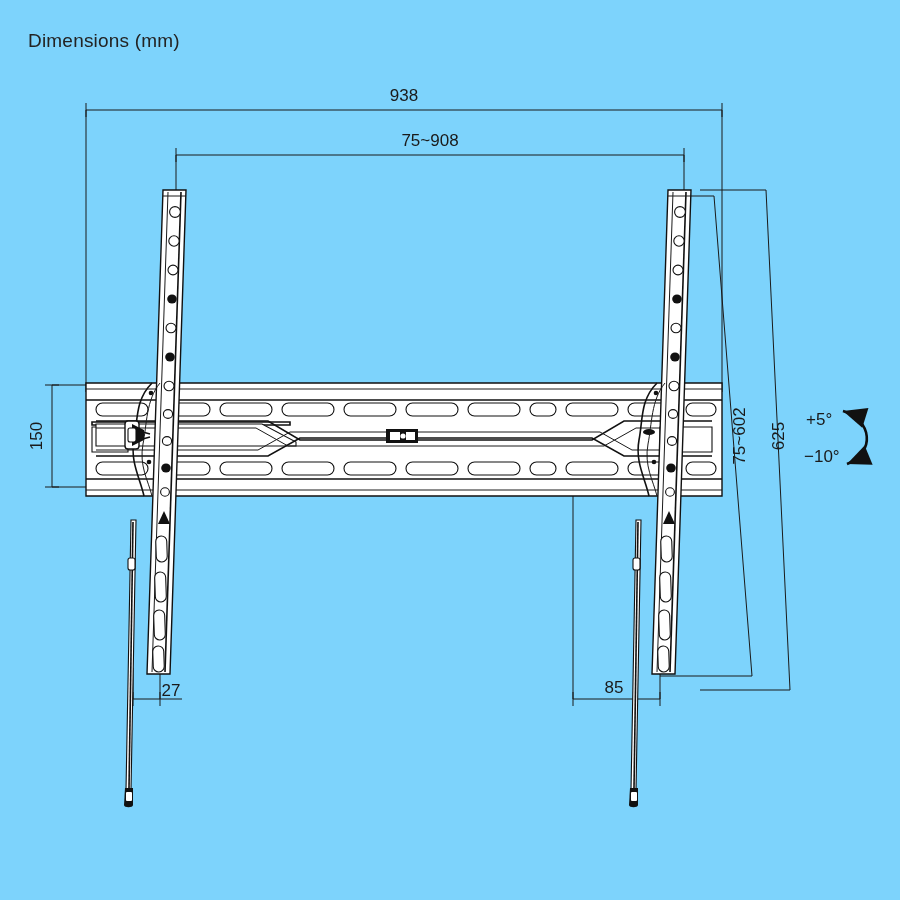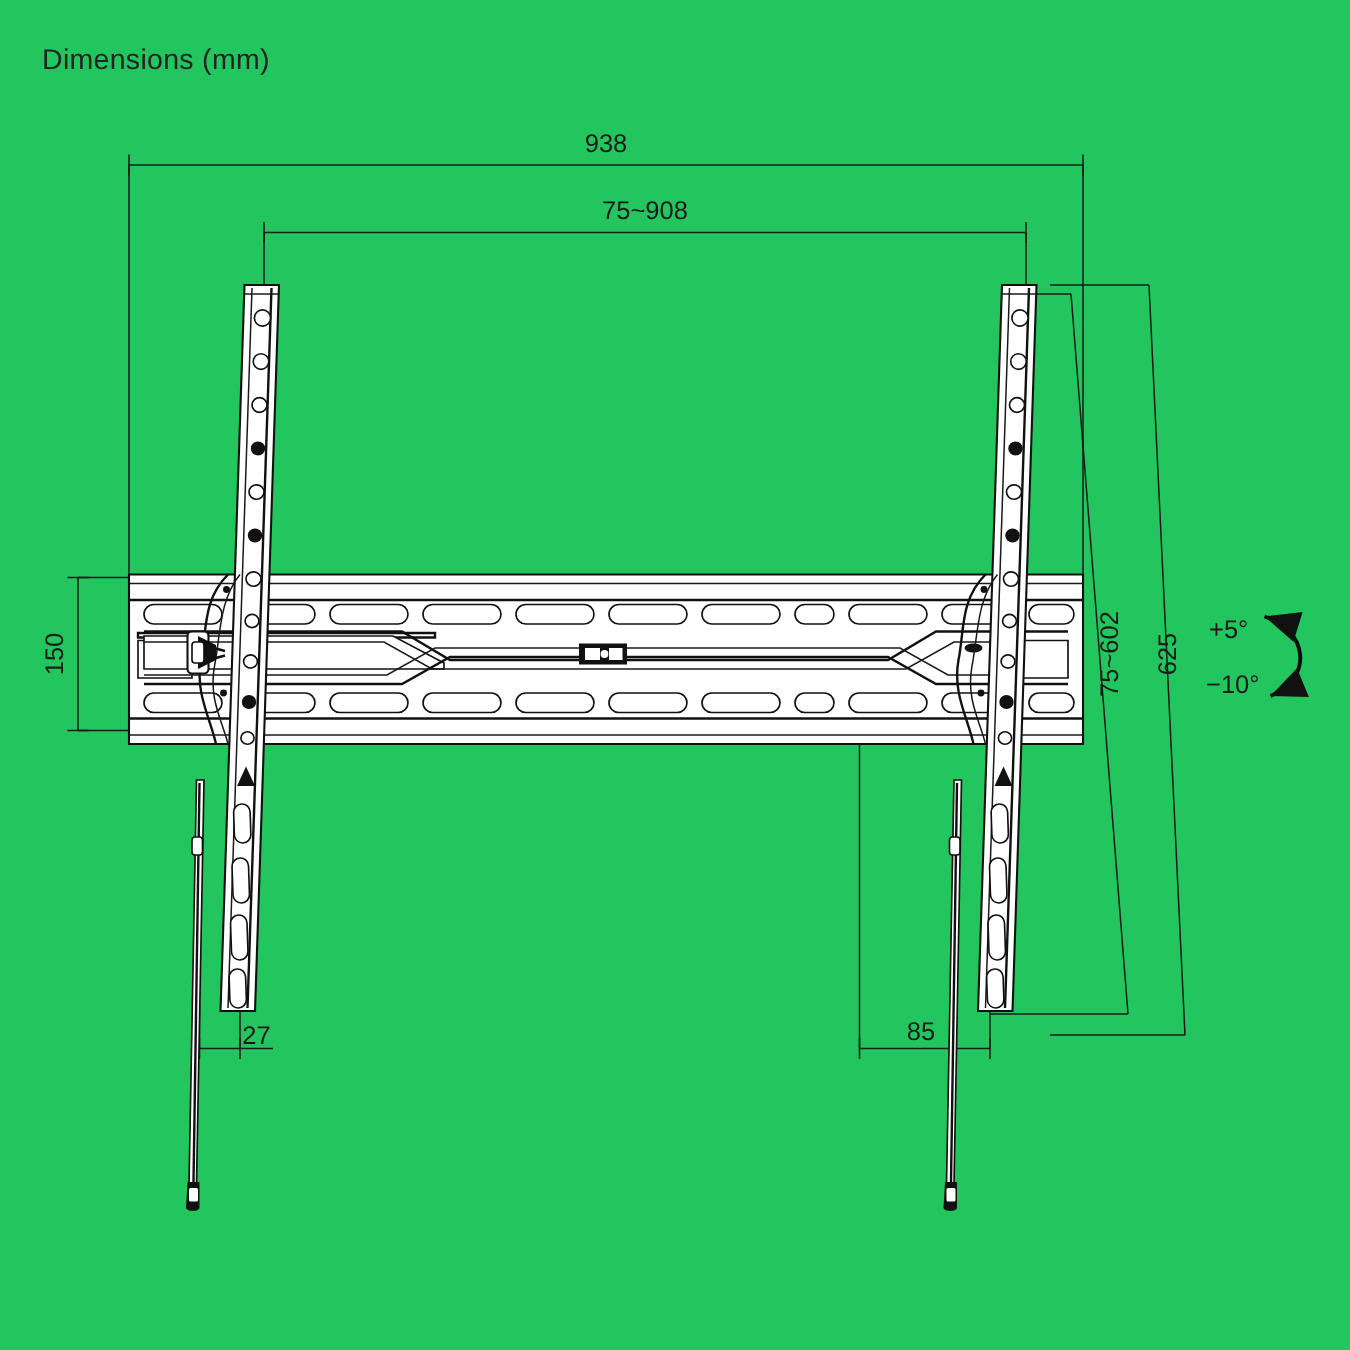--- a/index.html
+++ b/index.html
@@ -12,21 +12,21 @@
     height: 900px;
     font-family: "Liberation Sans", sans-serif;
     color: #1a1a1a;
     overflow: hidden;
     position: relative;
   }
   #page {
     position: relative;
     width: 900px;
     height: 900px;
-    background: #22c55e;
+    background: #7dd3fc;
   }
   #title {
     position: absolute;
     left: 28px;
     top: 28px;
     font-size: 19px;
     line-height: 26px;
     letter-spacing: 0.2px;
     color: #232323;
     font-family: "Liberation Sans", sans-serif;

